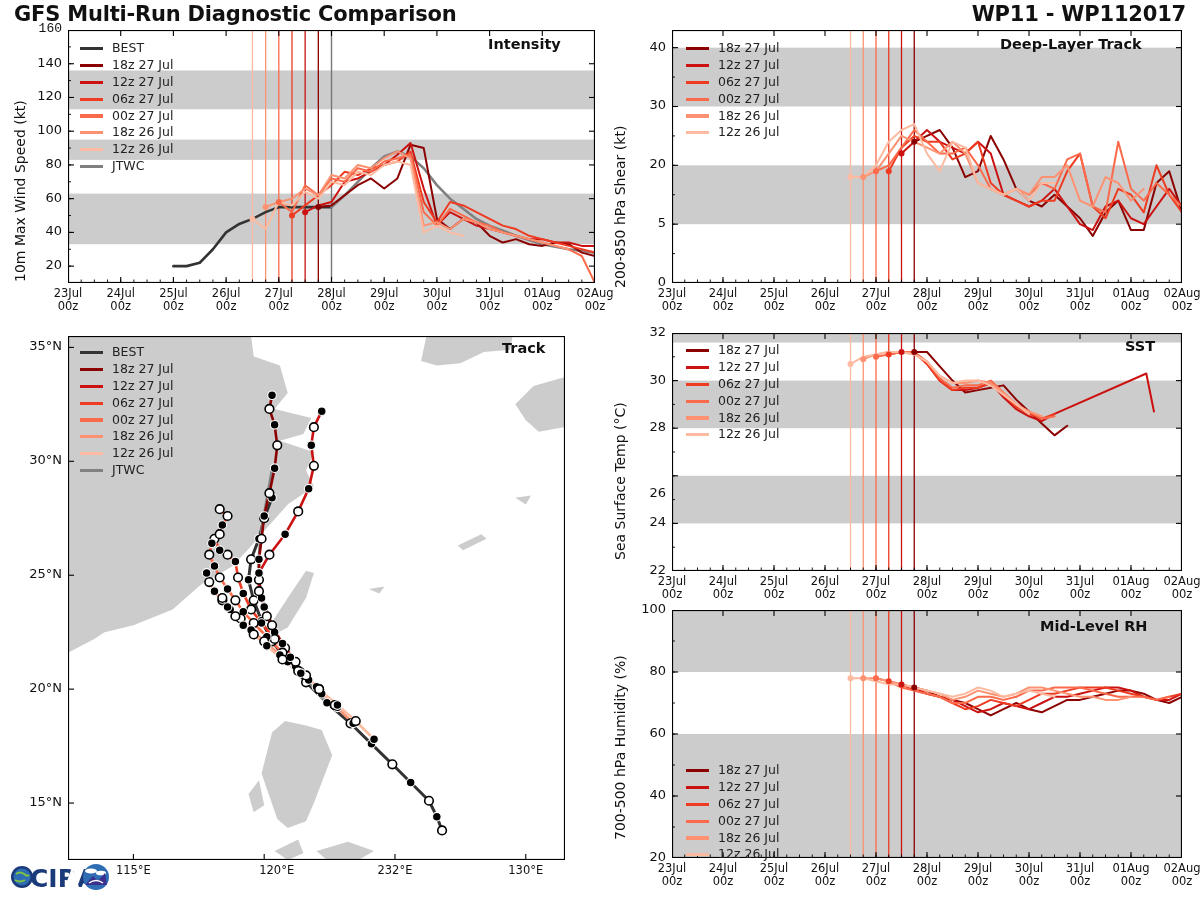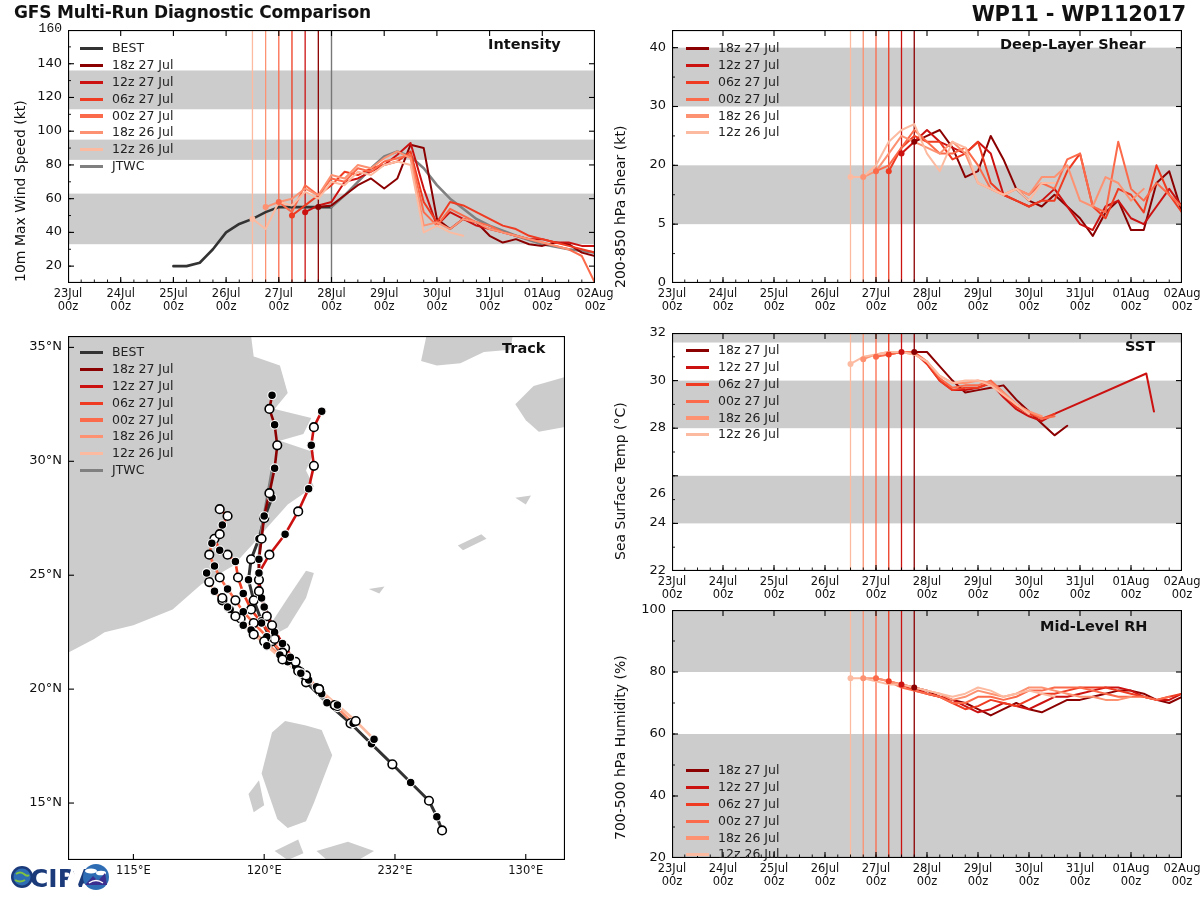--- a/index.html
+++ b/index.html
@@ -1,20 +1,20 @@
 <!DOCTYPE html>
 <html><head>
 <meta charset="utf-8">
 <style>
   html,body{margin:0;padding:0;background:#fff;}
   body{width:1200px;height:900px;position:relative;
        font-family:"DejaVu Sans","Liberation Sans",sans-serif;color:#111;
        overflow:hidden;}
   .abs{position:absolute;}
-  .ttl-main{left:14px;top:2px;font-size:17px;font-weight:bold;letter-spacing:-.2px;}
+  .ttl-main{left:14px;top:2px;font-size:21px;font-weight:bold;letter-spacing:-.2px;}
   .ttl-right{right:14px;top:2px;font-size:21px;font-weight:bold;letter-spacing:-.2px;}
   .panel-label{position:absolute;font-size:14.5px;font-weight:bold;z-index:7;}
   .ylab{position:absolute;font-size:14px;transform-origin:0 0;white-space:nowrap;}
   .tick-x{position:absolute;font-size:11.5px;text-align:center;line-height:13px;white-space:pre;}
   .tick-y{position:absolute;font-size:13px;text-align:right;white-space:nowrap;}
   svg{display:block;}
   .logo-wrap{position:absolute;left:4px;top:856px;width:110px;height:42px;}
 </style>
 </head>
 <body>
@@ -210,21 +210,21 @@
       <div style="position: absolute; left: 0px; top: 6.85px; width: 23px; height: 3.2px; background: rgb(252, 187, 161);"></div>
       <div style="position: absolute; left: 32px; top: 0px; font-size: 12.5px; line-height: 16.9px; color: rgb(34, 34, 34); white-space: nowrap;">12z 26 Jul</div>
     </div>
     <div style="position: relative; height: 16.9px;">
       <div style="position: absolute; left: 0px; top: 6.85px; width: 23px; height: 3.2px; background: rgb(128, 128, 128);"></div>
       <div style="position: absolute; left: 32px; top: 0px; font-size: 12.5px; line-height: 16.9px; color: rgb(34, 34, 34); white-space: nowrap;">JTWC</div>
     </div>
   </div>
 
 <div class="ylab" style="left:612px;top:288px;transform:rotate(-90deg);">200-850 hPa Shear (kt)</div>
-<div class="panel-label" style="left:1000px;top:36px;">Deep-Layer Shear</div>
+<div class="panel-label" style="left:1000px;top:36px;">Deep-Layer Track</div>
 <svg class="abs" id="svg-shear" style="left:672px;top:30px;" width="510" height="253">
     <rect x="0" y="0" width="510" height="253" fill="#ffffff"></rect>
     <rect x="0" y="135.32558139534882" width="510" height="58.83720930232559" fill="#CCCCCC"></rect>
     <rect x="0" y="17.65116279069767" width="510" height="58.83720930232559" fill="#CCCCCC"></rect>
     <line x1="178.5" y1="0" x2="178.5" y2="253" stroke="#FCBBA1" stroke-width="1.3"></line>
     <line x1="191.25" y1="0" x2="191.25" y2="253" stroke="#FC9272" stroke-width="1.3"></line>
     <line x1="204" y1="0" x2="204" y2="253" stroke="#FB6A4A" stroke-width="1.3"></line>
     <line x1="216.75" y1="0" x2="216.75" y2="253" stroke="#EE3B21" stroke-width="1.3"></line>
     <line x1="229.5" y1="0" x2="229.5" y2="253" stroke="#CC1111" stroke-width="1.3"></line>
     <line x1="242.25" y1="0" x2="242.25" y2="253" stroke="#8B0000" stroke-width="1.3"></line>
@@ -862,21 +862,21 @@
   </svg>
 <div class="abs" id="yt-track">
     <div class="tick-y" style="left: 10px; top: 794.043px; width: 52px;">15°N</div>
     <div class="tick-y" style="left: 10px; top: 680.13px; width: 52px;">20°N</div>
     <div class="tick-y" style="left: 10px; top: 566.217px; width: 52px;">25°N</div>
     <div class="tick-y" style="left: 10px; top: 452.304px; width: 52px;">30°N</div>
     <div class="tick-y" style="left: 10px; top: 338.391px; width: 52px;">35°N</div>
   </div>
 <div class="abs" id="xt-track">
     <div class="tick-x" style="left: 103.395px; top: 864px; width: 60px;">115°E</div>
-    <div class="tick-x" style="left: 234.184px; top: 864px; width: 60px;">120°E</div>
+    <div class="tick-x" style="left: 234.184px; top: 864px; width: 60px; text-align: right;">120°E</div>
     <div class="tick-x" style="left: 364.974px; top: 864px; width: 60px;">232°E</div>
     <div class="tick-x" style="left: 495.763px; top: 864px; width: 60px;">130°E</div>
   </div>
 <div class="abs" id="lg-track" style="left: 80px; top: 344px;">
     <div style="position: relative; height: 16.9px;">
       <div style="position: absolute; left: 0px; top: 6.85px; width: 23px; height: 3.2px; background: rgb(51, 51, 51);"></div>
       <div style="position: absolute; left: 32px; top: 0px; font-size: 12.5px; line-height: 16.9px; color: rgb(34, 34, 34); white-space: nowrap;">BEST</div>
     </div>
     <div style="position: relative; height: 16.9px;">
       <div style="position: absolute; left: 0px; top: 6.85px; width: 23px; height: 3.2px; background: rgb(139, 0, 0);"></div>

